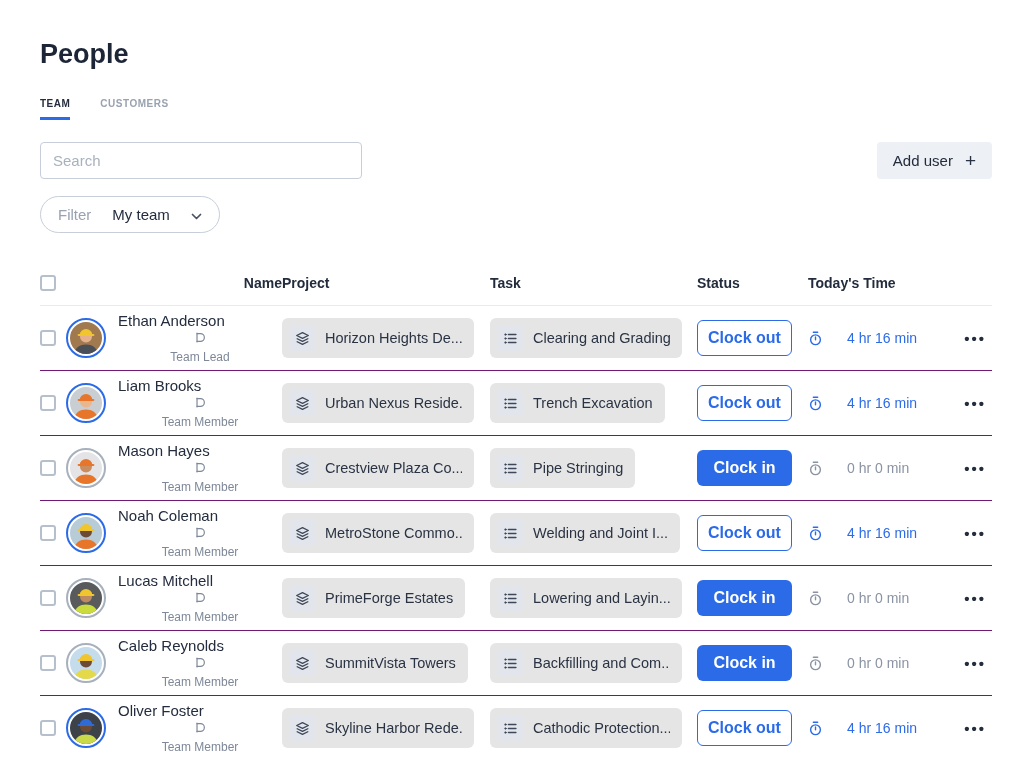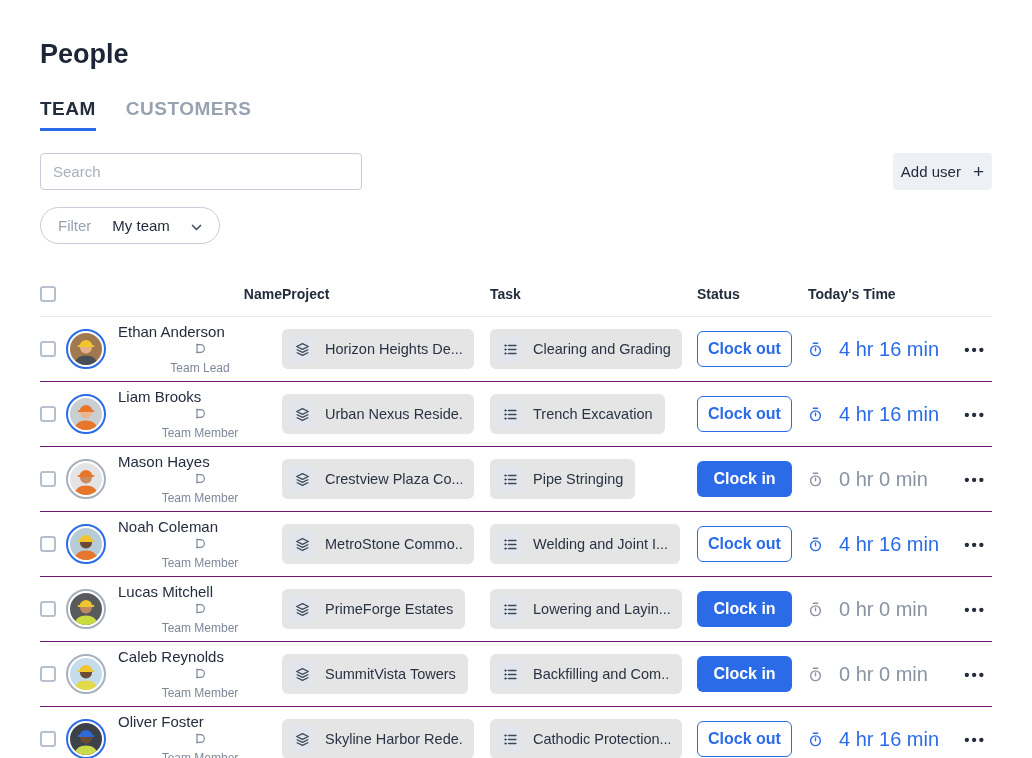--- a/index.html
+++ b/index.html
@@ -7,31 +7,31 @@
   body {
     width:1032px; height:758px; overflow:hidden;
     background:#ffffff; color:#232c3d;
     font-family:"Liberation Sans", sans-serif;
   }
   .page { padding:38px 40px 0; }
 
   h1.page-title { font-size:27px; line-height:32px; margin:0 0 28px; color:#1d2637; font-weight:700; }
 
   .tabs { display:flex; gap:30px; margin-bottom:22px; }
-  .tab { font-size:19px; font-weight:700; letter-spacing:.5px; color:#99a2b1; padding-bottom:8px; border-bottom:3px solid transparent; cursor:pointer; }
+  .tab { font-size:10px; font-weight:700; letter-spacing:.5px; color:#99a2b1; padding-bottom:8px; border-bottom:3px solid transparent; cursor:pointer; }
   .tab.active { color:#242d3e; border-bottom-color:#2c6be8; }
 
   .toolbar-row { display:flex; justify-content:space-between; align-items:flex-start; }
   .search {
     width:322px; height:37px; border:1px solid #c7ced9; border-radius:4px;
     padding:1px 12px; font-size:15px; color:#232c3d; outline:none; font-family:inherit;
   }
   .search::placeholder { color:#a9b1bd; }
   .add-user {
-    display:flex; align-items:center; gap:12px; height:37px; padding:0 8px;
+    display:flex; align-items:center; gap:12px; height:37px; padding:0 16px;
     background:#edf0f4; border:none; border-radius:4px; font-size:15px; color:#232c3d;
     font-family:inherit; cursor:pointer;
   }
   .add-user .plus { font-size:19px; line-height:1; color:#2a3343; }
 
   .filter-pill {
     display:inline-flex; align-items:center; gap:21px; height:37px; margin-top:17px;
     padding:0 17px; border:1px solid #c7ced9; border-radius:19px; background:#fff;
     font-size:15px; font-family:inherit; cursor:pointer;
   }
@@ -73,21 +73,21 @@
   }
   .chip-txt { margin-left:10px; font-size:14.5px; color:#2a3343; white-space:nowrap; overflow:hidden; }
 
   .clock-btn {
     min-width:95px; height:36px; border-radius:6px; font-size:16px; font-weight:700;
     font-family:inherit; cursor:pointer;
   }
   .clock-btn.outline { background:#fff; border:1.5px solid #2c6be8; color:#2c6be8; }
   .clock-btn.solid { background:#2c6be8; border:none; color:#fff; }
 
-  .time { display:flex; align-items:center; gap:16px; font-size:20px; }
+  .time { display:flex; align-items:center; gap:24px; font-size:14px; }
   .time.active { color:#2c6be8; }
   .time.muted { color:#8a93a3; }
   .time svg { flex:none; }
 
   .dots {
     justify-self:end; margin-right:2px; background:none; border:none; padding:0 4px;
     font-size:15px; font-weight:700; letter-spacing:2px; color:#242d3e; cursor:pointer;
     font-family:inherit;
   }
 </style>

